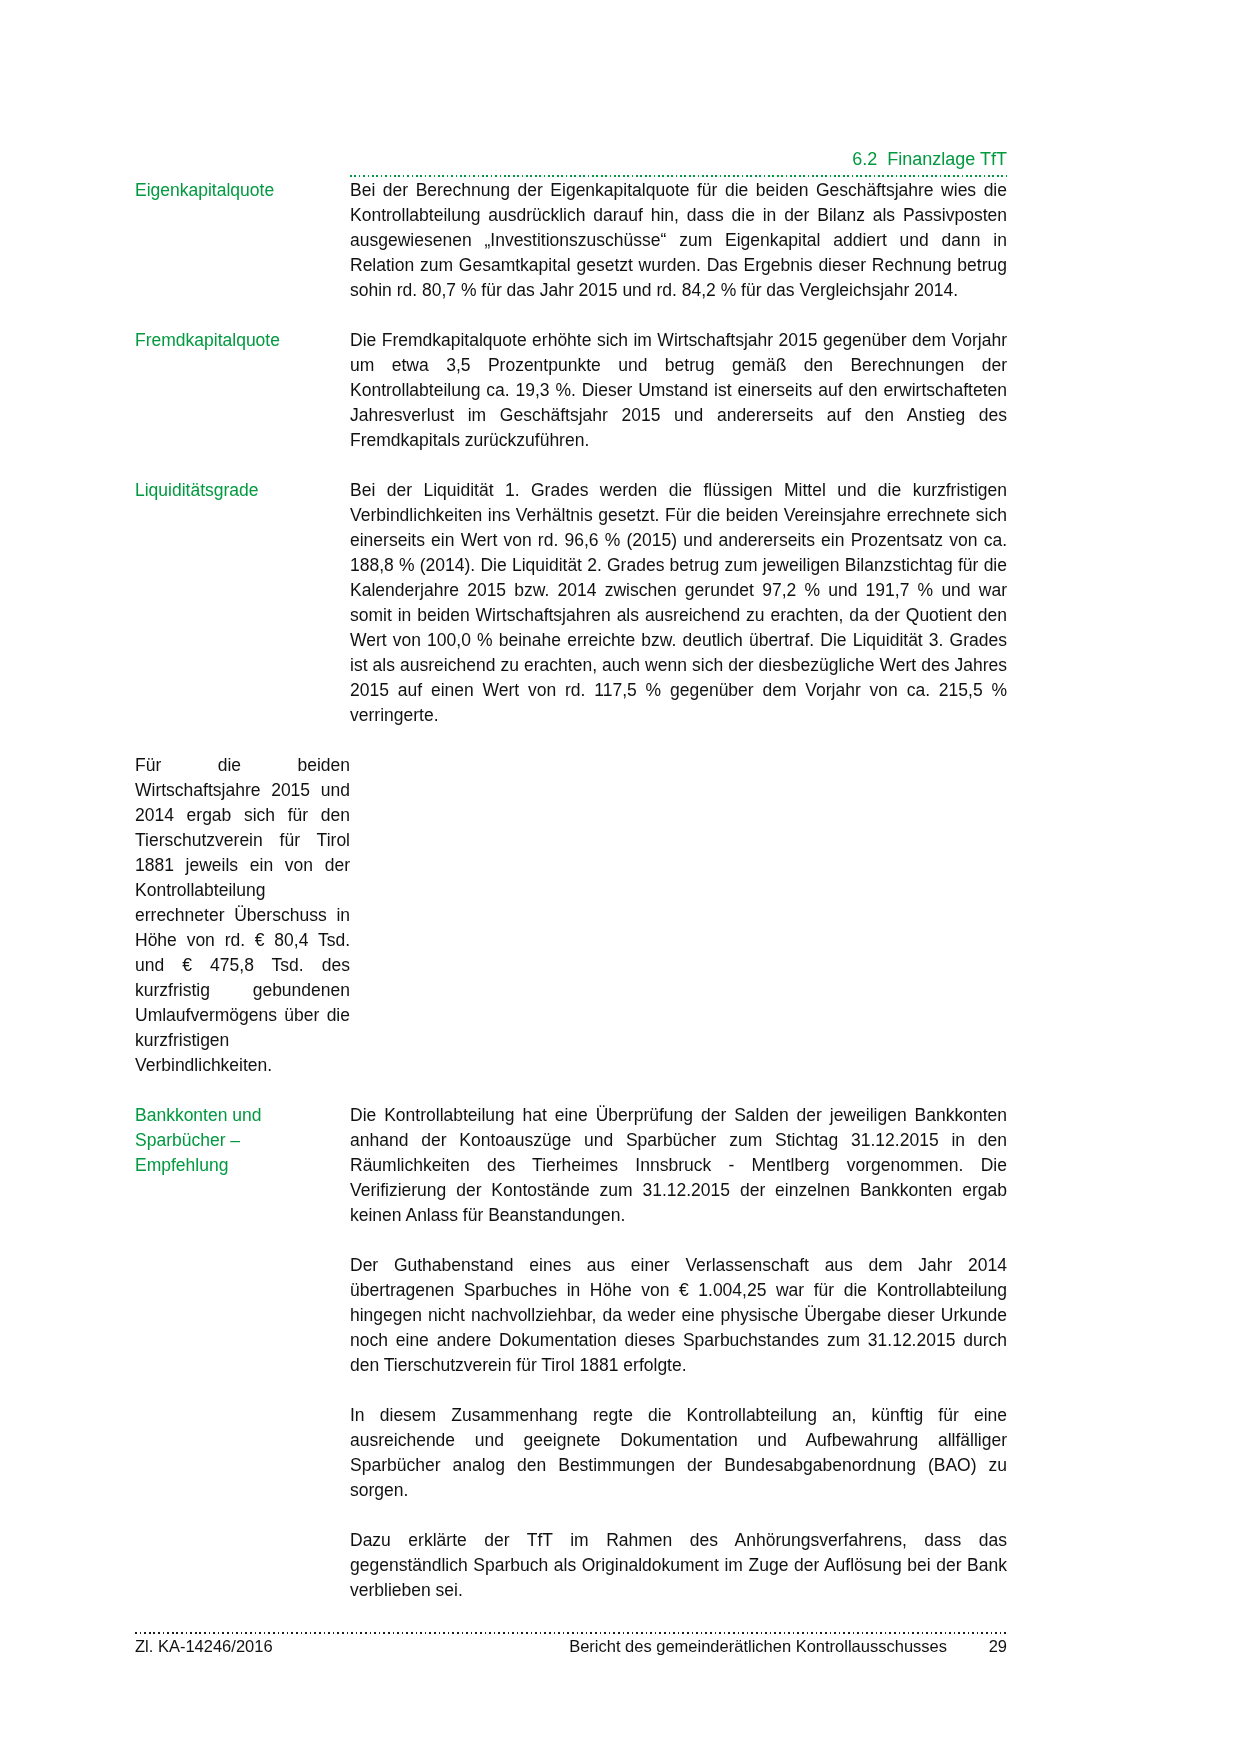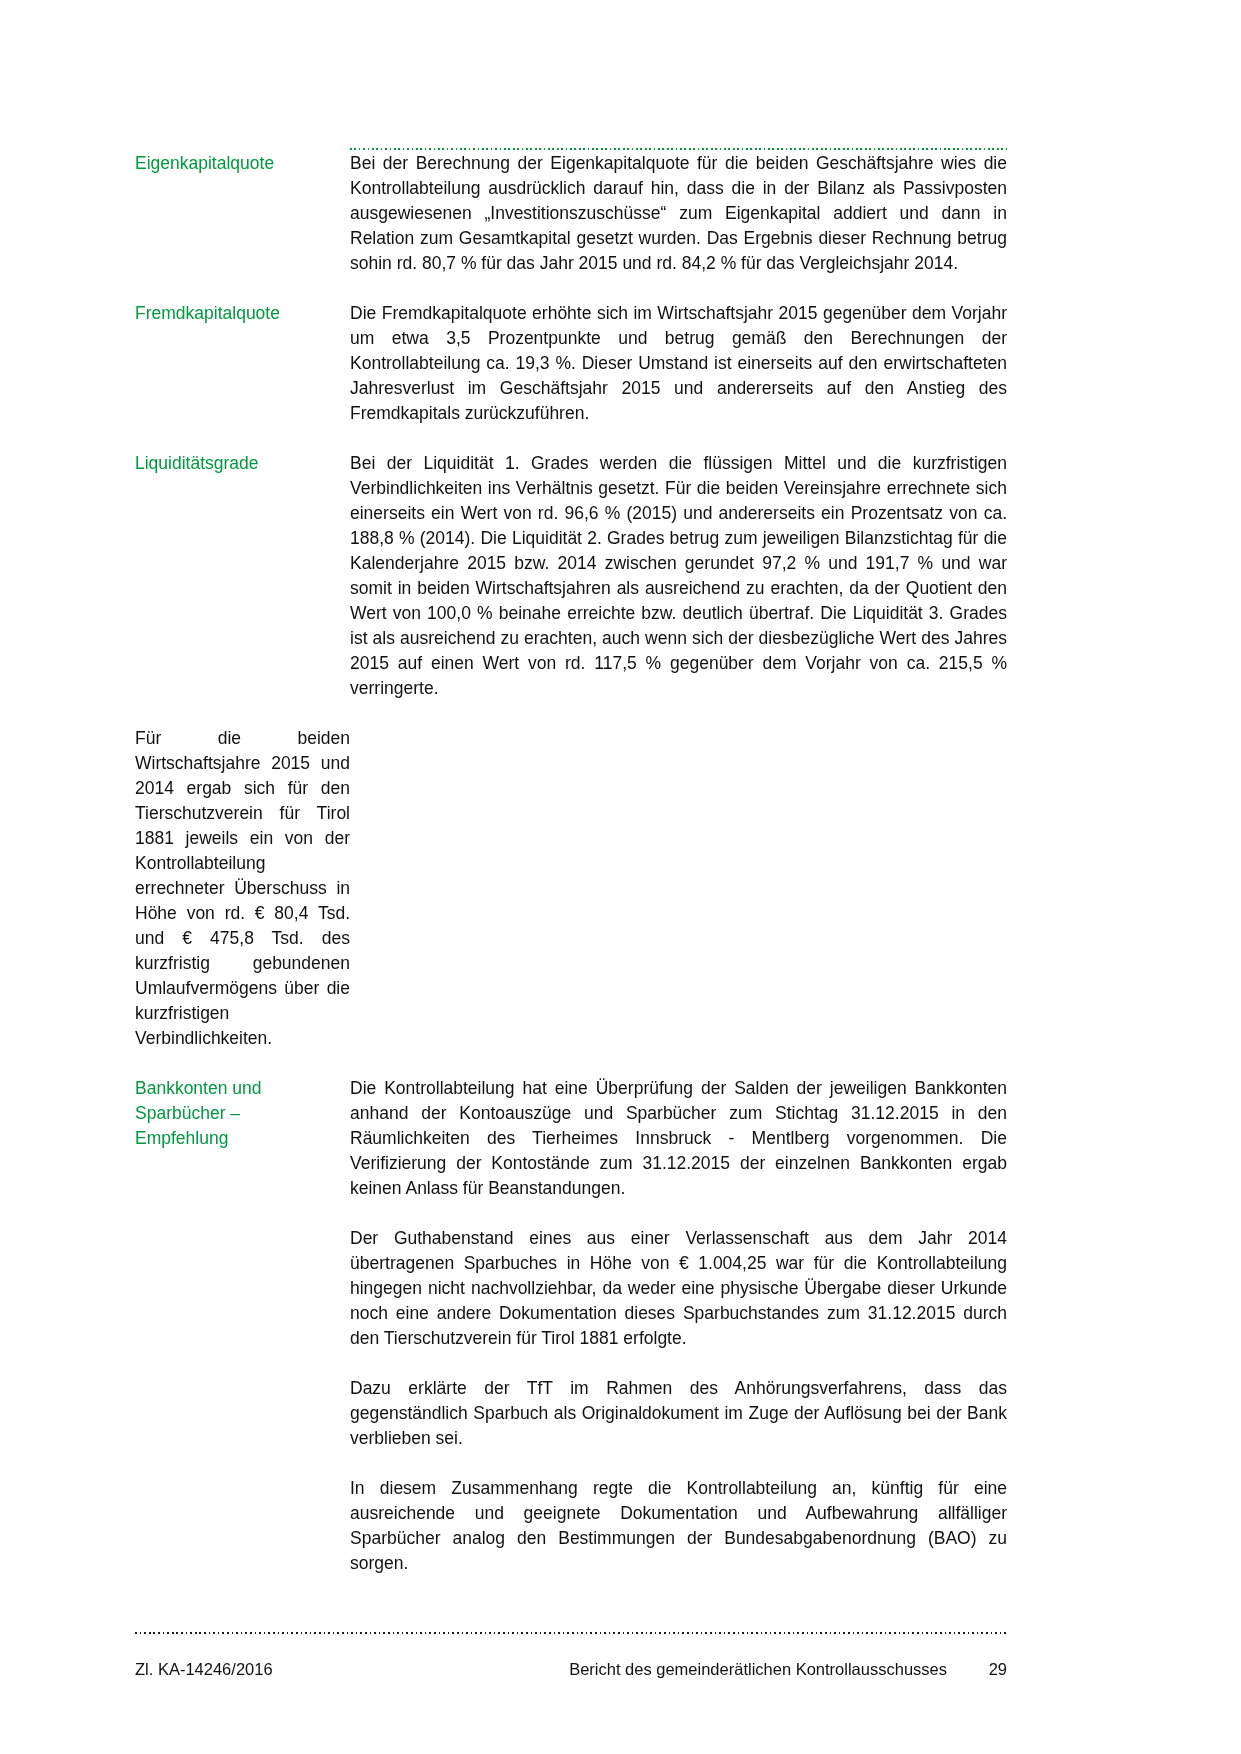--- a/index.html
+++ b/index.html
@@ -80,35 +80,36 @@
     left: 135px;
     width: 872px;
     top: 1632px;
   }
 
   .footer-row {
     display: flex;
     justify-content: space-between;
     align-items: baseline;
     font-size: 16.5px;
-    margin-top: 25px;
+    margin-top: 2px;
     color: #111111;
   }
   .footer-row .center-text { text-align: right; flex: 1; }
   .footer-row .left-text { min-width: 200px; text-align: left; }
   .footer-row .right-text { min-width: 60px; text-align: right; }
 </style>
 </head>
 <body>
 
 <div class="page">
 
   <div class="content">
 
     <div class="header-block">
+      <div class="section-title">6.2  Finanzlage TfT</div>
       <div class="dotline green"></div>
     </div>
 
     <div class="sections">
 
       <div class="sec">
         <div class="margin-label">Eigenkapitalquote</div>
         <div class="paras">
           <p>Bei der Berechnung der Eigenkapitalquote für die beiden Geschäftsjahre wies die Kontrollabteilung ausdrücklich darauf hin, dass die in der Bilanz als Passivposten ausgewiesenen „Investitionszuschüsse“ zum Eigenkapital addiert und dann in Relation zum Gesamtkapital gesetzt wurden. Das Ergebnis dieser Rechnung betrug sohin rd. 80,7 % für das Jahr 2015 und rd. 84,2 % für das Vergleichsjahr 2014.</p>
         </div>
@@ -132,22 +133,22 @@
         <div class="paras">
           <p>Für die beiden Wirtschaftsjahre 2015 und 2014 ergab sich für den Tierschutzverein für Tirol 1881 jeweils ein von der Kontrollabteilung errechneter Überschuss in Höhe von rd. € 80,4 Tsd. und € 475,8 Tsd. des kurzfristig gebundenen Umlaufvermögens über die kurzfristigen Verbindlichkeiten.</p>
         </div>
       </div>
 
       <div class="sec">
         <div class="margin-label">Bankkonten und Sparbücher – Empfehlung</div>
         <div class="paras">
           <p>Die Kontrollabteilung hat eine Überprüfung der Salden der jeweiligen Bankkonten anhand der Kontoauszüge und Sparbücher zum Stichtag 31.12.2015 in den Räumlichkeiten des Tierheimes Innsbruck - Mentlberg vorgenommen. Die Verifizierung der Kontostände zum 31.12.2015 der einzelnen Bankkonten ergab keinen Anlass für Beanstandungen.</p>
           <p>Der Guthabenstand eines aus einer Verlassenschaft aus dem Jahr 2014 übertragenen Sparbuches in Höhe von € 1.004,25 war für die Kontrollabteilung hingegen nicht nachvollziehbar, da weder eine physische Übergabe dieser Urkunde noch eine andere Dokumentation dieses Sparbuchstandes zum 31.12.2015 durch den Tierschutzverein für Tirol 1881 erfolgte.</p>
+          <p>In diesem Zusammenhang regte die Kontrollabteilung an, künftig für eine ausreichende und geeignete Dokumentation und Aufbewahrung allfälliger Sparbücher analog den Bestimmungen der Bundesabgabenordnung (BAO) zu sorgen.</p>
           <p>Dazu erklärte der TfT im Rahmen des Anhörungsverfahrens, dass das gegenständlich Sparbuch als Originaldokument im Zuge der Auflösung bei der Bank verblieben sei.</p>
-          <p>In diesem Zusammenhang regte die Kontrollabteilung an, künftig für eine ausreichende und geeignete Dokumentation und Aufbewahrung allfälliger Sparbücher analog den Bestimmungen der Bundesabgabenordnung (BAO) zu sorgen.</p>
         </div>
       </div>
 
     </div>
   </div>
 
   <div class="footer">
     <div class="dotline dark"></div>
     <div class="footer-row">
       <span class="left-text">Zl. KA-14246/2016</span>

